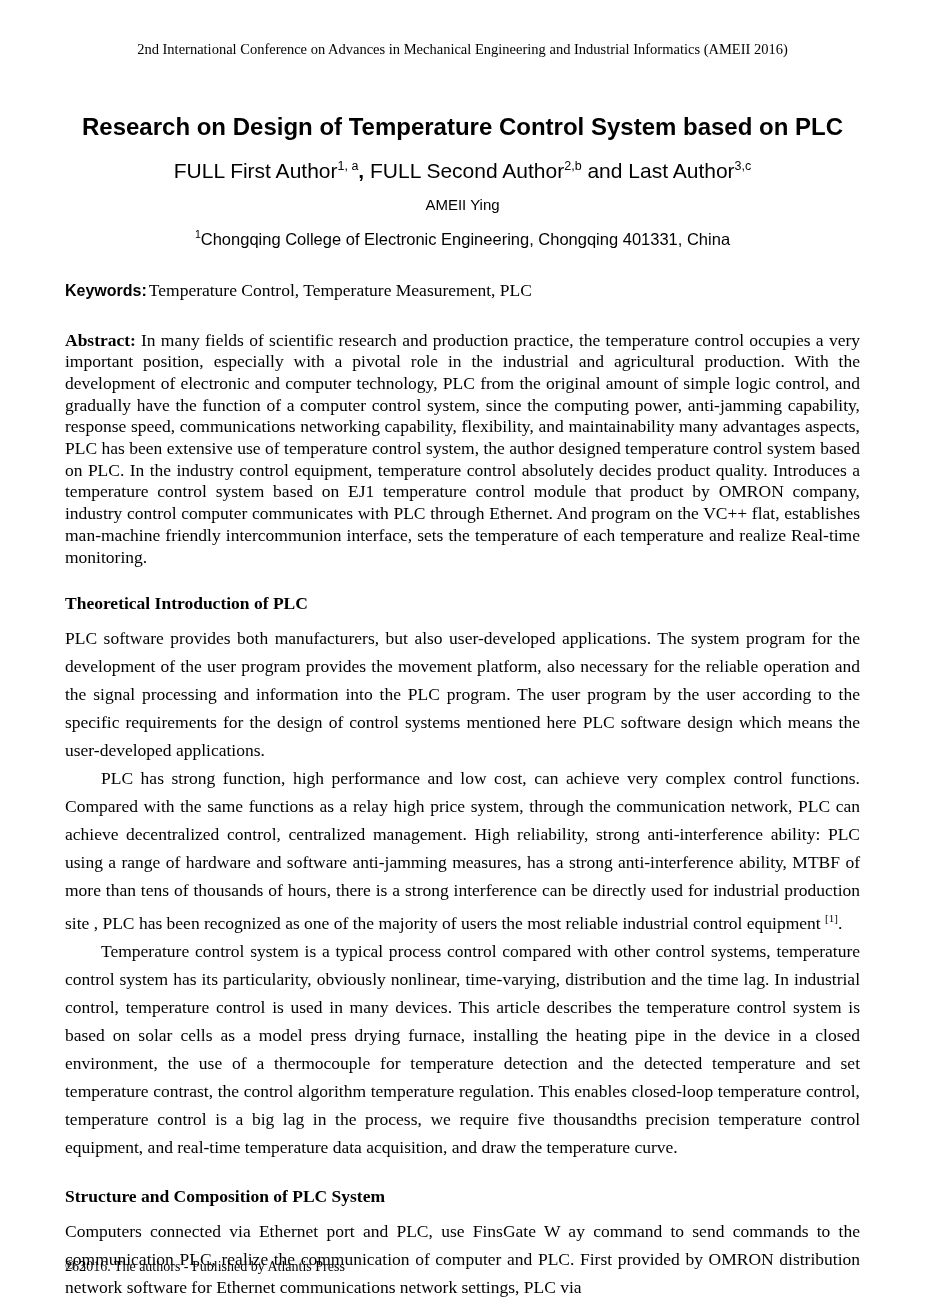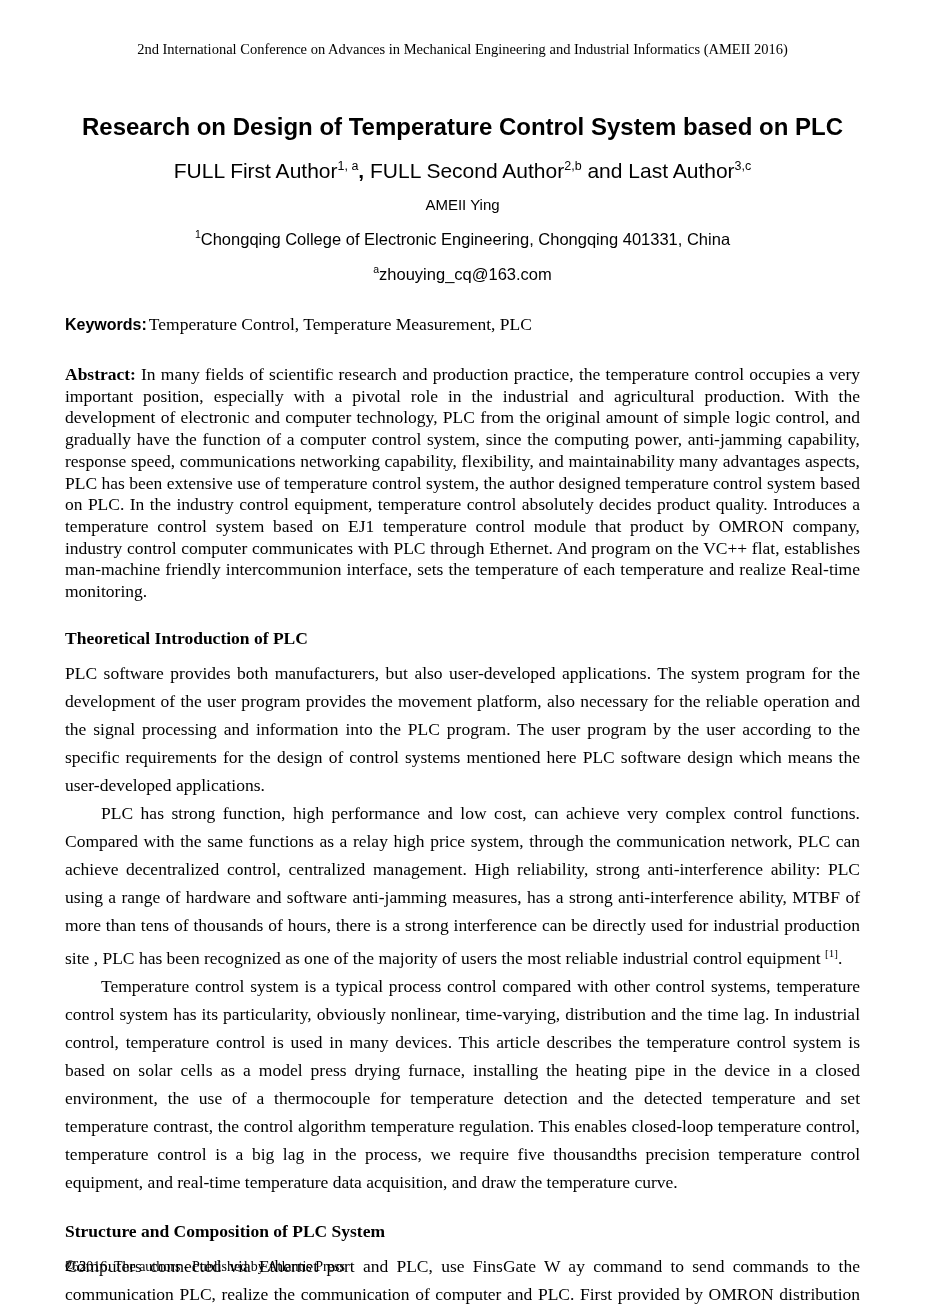--- a/index.html
+++ b/index.html
@@ -118,21 +118,20 @@
   <div class="running-header">2nd International Conference on Advances in Mechanical Engineering and Industrial Informatics (AMEII 2016)</div>
 
   <h1 class="title">Research on Design of Temperature Control System based on PLC</h1>
 
   <div class="authors"><span>FULL First Author</span><sup>1, a</sup><span class="bold-sep">, </span><span>FULL Second Author</span><sup>2,b</sup><span> and </span><span>Last Author</span><sup>3,c</sup></div>
 
   <div class="byline">AMEII Ying</div>
 
   <div class="affiliation"><sup>1</sup><span>Chongqing College of Electronic Engineering, Chongqing 401331, China</span></div>
 
-  <div class="email"><sup>a</sup><span>zhouying_cq@163.com</span></div>
 
   <div class="keywords"><span class="kw-label">Keywords:</span><span>Temperature Control, Temperature Measurement, PLC</span></div>
 
   <div class="abstract"><span class="ab-label">Abstract:</span><span>In many fields of scientific research and production practice, the temperature control occupies a very important position, especially with a pivotal role in the industrial and agricultural production. With the development of electronic and computer technology, PLC from the original amount of simple logic control, and gradually have the function of a computer control system, since the computing power, anti-jamming capability, response speed, communications networking capability, flexibility, and maintainability many advantages aspects, PLC has been extensive use of temperature control system, the author designed temperature control system based on PLC. In the industry control equipment, temperature control absolutely decides product quality. Introduces a temperature control system based on EJ1 temperature control module that product by OMRON company, industry control computer communicates with PLC through Ethernet. And program on the VC++ flat, establishes man-machine friendly intercommunion interface, sets the temperature of each temperature and realize Real-time monitoring.</span></div>
 
   <h2 class="section-heading">Theoretical Introduction of PLC</h2>
 
   <p class="body-par"><span>PLC software provides both manufacturers, but also user-developed applications. The system program for the development of the user program provides the movement platform, also necessary for the reliable operation and the signal processing and information into the PLC program. The user program by the user according to the specific requirements for the design of control systems mentioned here PLC software design which means the user-developed applications.</span></p>
 
   <p class="body-par indent"><span>PLC has strong function, high performance and low cost, can achieve very complex control functions. Compared with the same functions as a relay high price system, through the communication network, PLC can achieve decentralized control, centralized management. High reliability, strong anti-interference ability: PLC using a range of hardware and software anti-jamming measures, has a strong anti-interference ability, MTBF of more than tens of thousands of hours, there is a strong interference can be directly used for industrial production site , PLC has been recognized as one of the majority of users the most reliable industrial control equipment </span><sup>[1]</sup><span>.</span></p>

